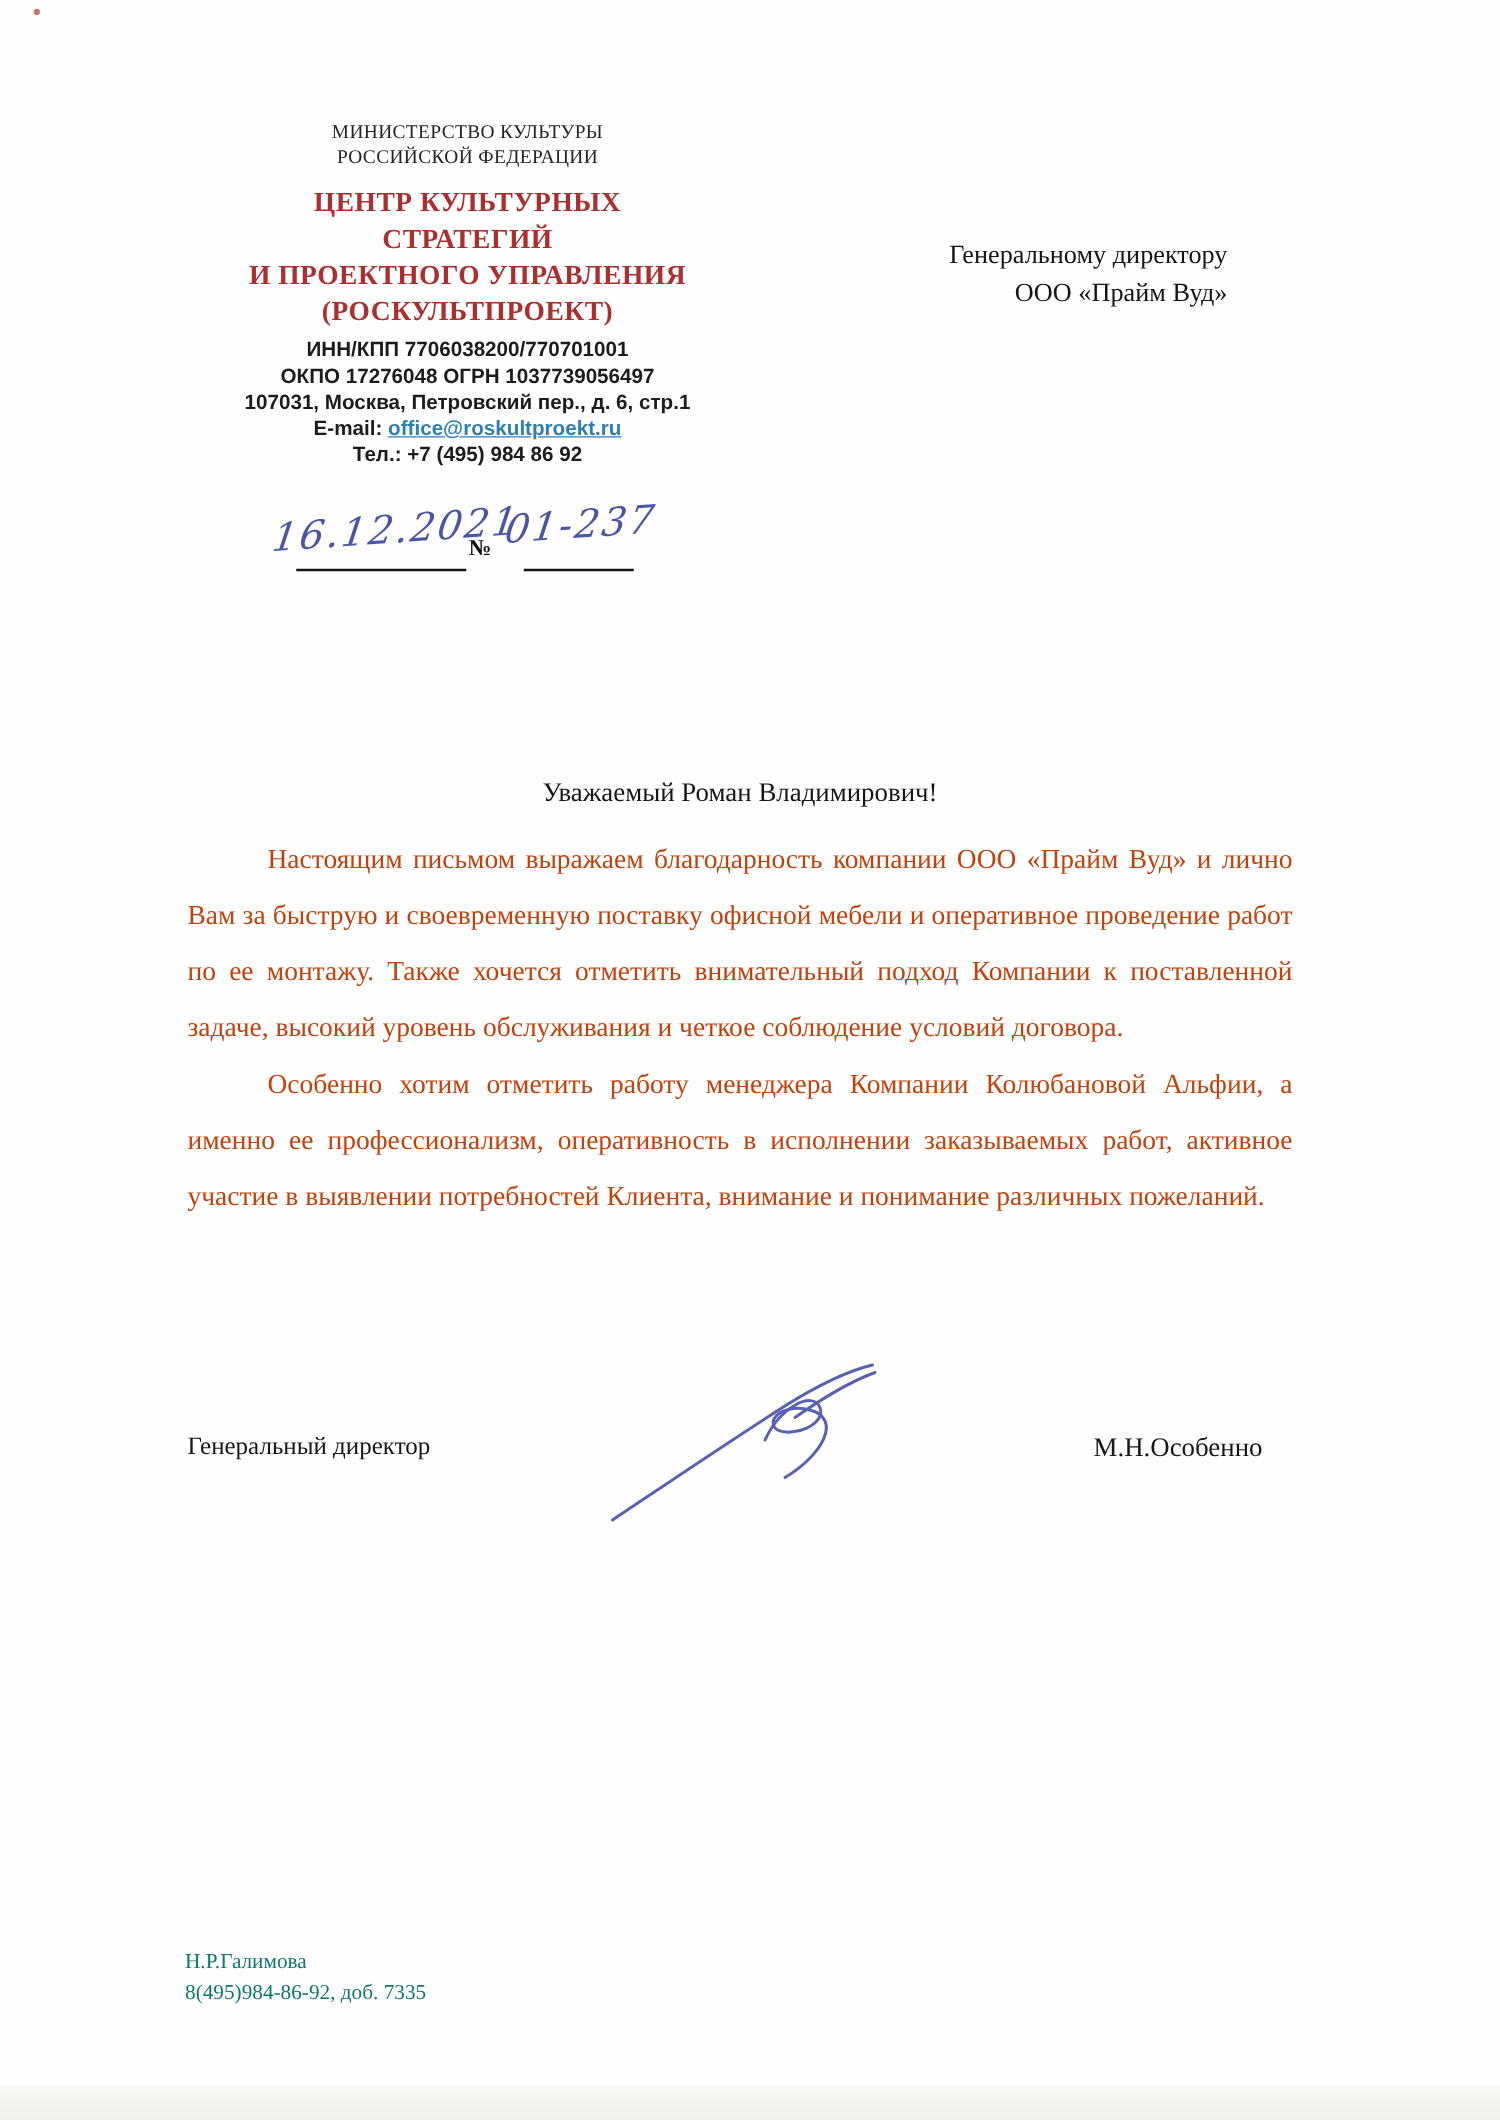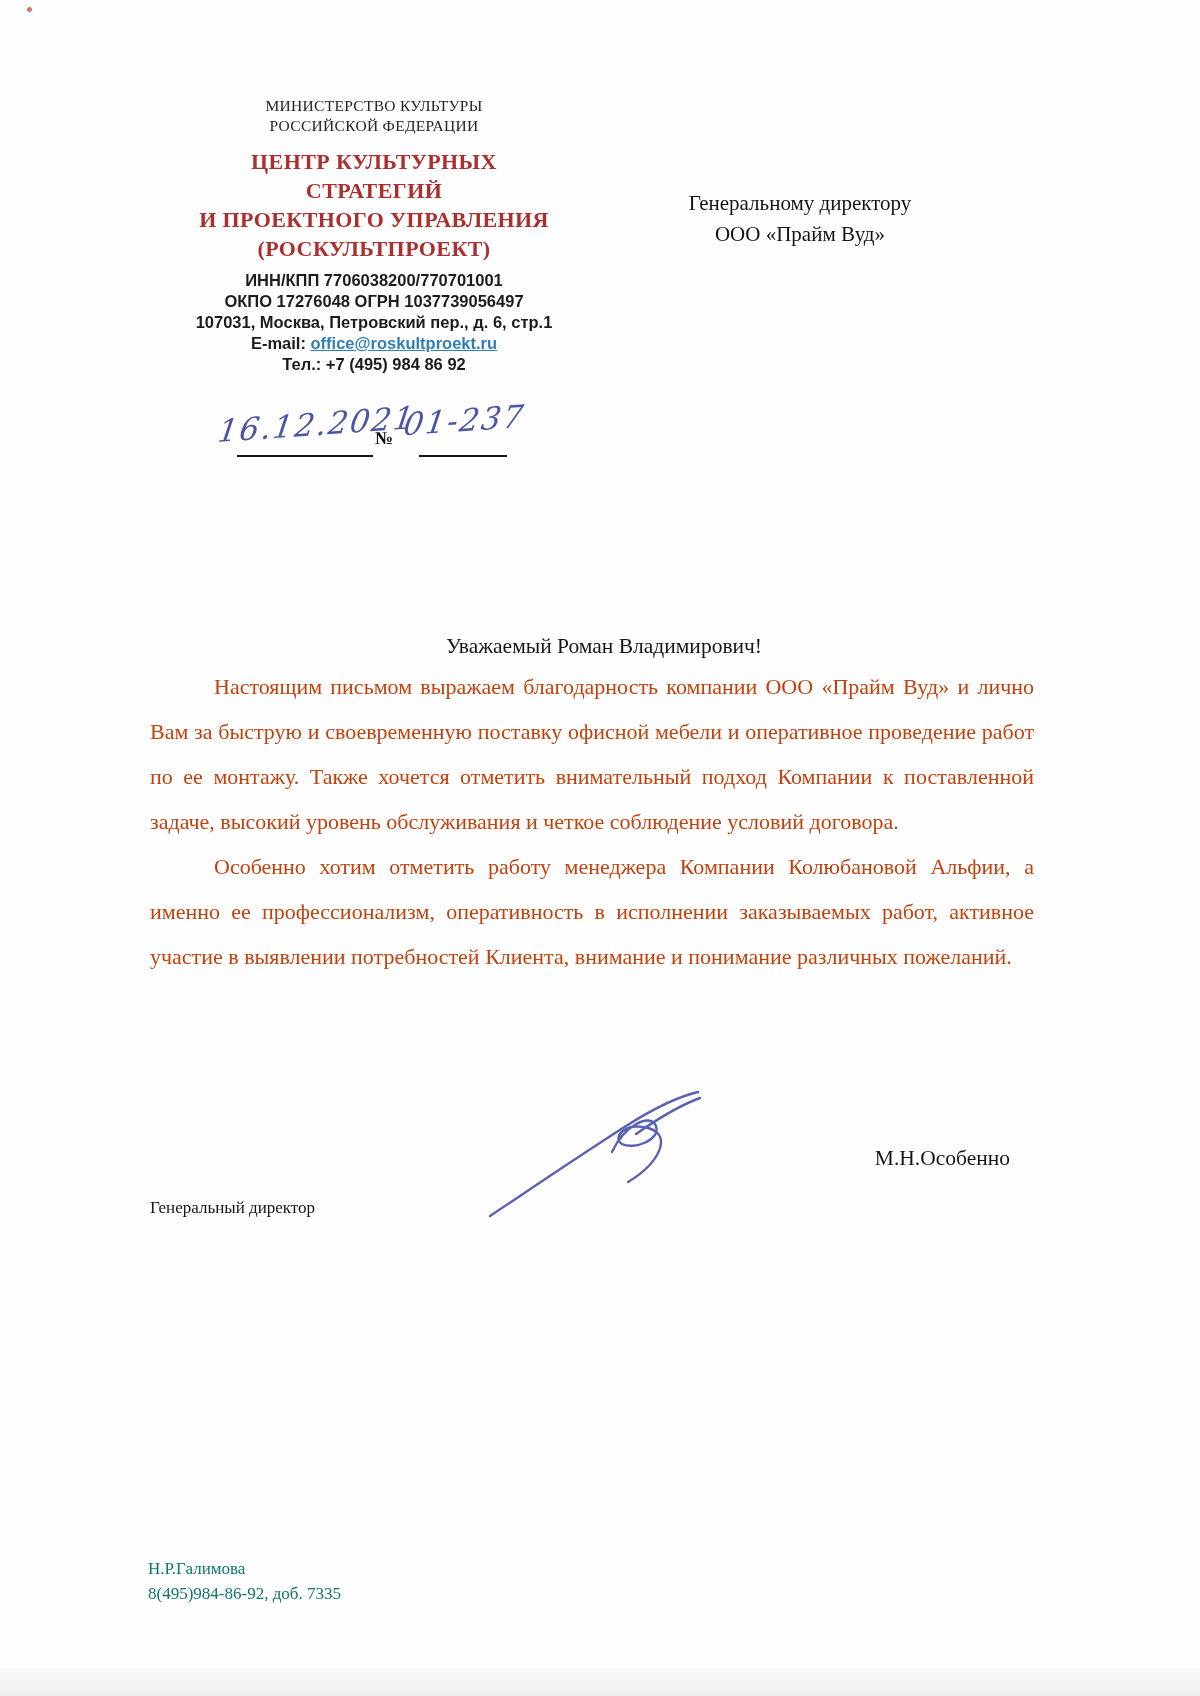--- a/index.html
+++ b/index.html
@@ -51,37 +51,37 @@
   .no-sign{
     position:absolute;left:375px;top:428px;
     font-weight:bold;font-size:18px;color:#111;
   }
   .rule{position:absolute;height:2px;background:#151515;top:455px;}
   .rule-date{left:237px;width:136px;}
   .rule-number{left:419px;width:88px;}
   
   .addressee{
     position:absolute;left:618px;top:188px;width:364px;
-    text-align:center;font-size:21px;line-height:31px;color:#141414;
+    text-align:right;font-size:21px;line-height:31px;color:#141414;
   }
   .addressee .addr-name{margin-top:26px;letter-spacing:.5px;}
   
   .salutation{
     position:absolute;left:150px;top:622px;width:884px;
-    text-align:center;font-size:21.5px;font-weight:normal;margin:12px;
+    text-align:center;font-size:21.5px;font-weight:normal;margin:0;
   }
   .letter-body{
     position:absolute;left:150px;top:664px;width:884px;
   }
   .letter-body p{
     margin:0;text-align:justify;text-indent:64px;
     font-size:22px;line-height:45px;color:#c2410c;
   }
   
-  .position-title{position:absolute;left:150px;top:1198px;font-size:17px;}
+  .position-title{position:absolute;left:150px;top:1146px;font-size:20px;}
   .signer-name{position:absolute;left:838px;top:1146px;width:172px;text-align:right;font-size:21.5px;}
   .signature-svg{position:absolute;left:486px;top:1088px;}
   
   .executor{
     position:absolute;left:148px;top:1556px;
     font-size:17px;line-height:25px;color:#0f766e;
   }
   
   .scan-band{
     position:absolute;left:0;bottom:0;width:1200px;height:28px;

